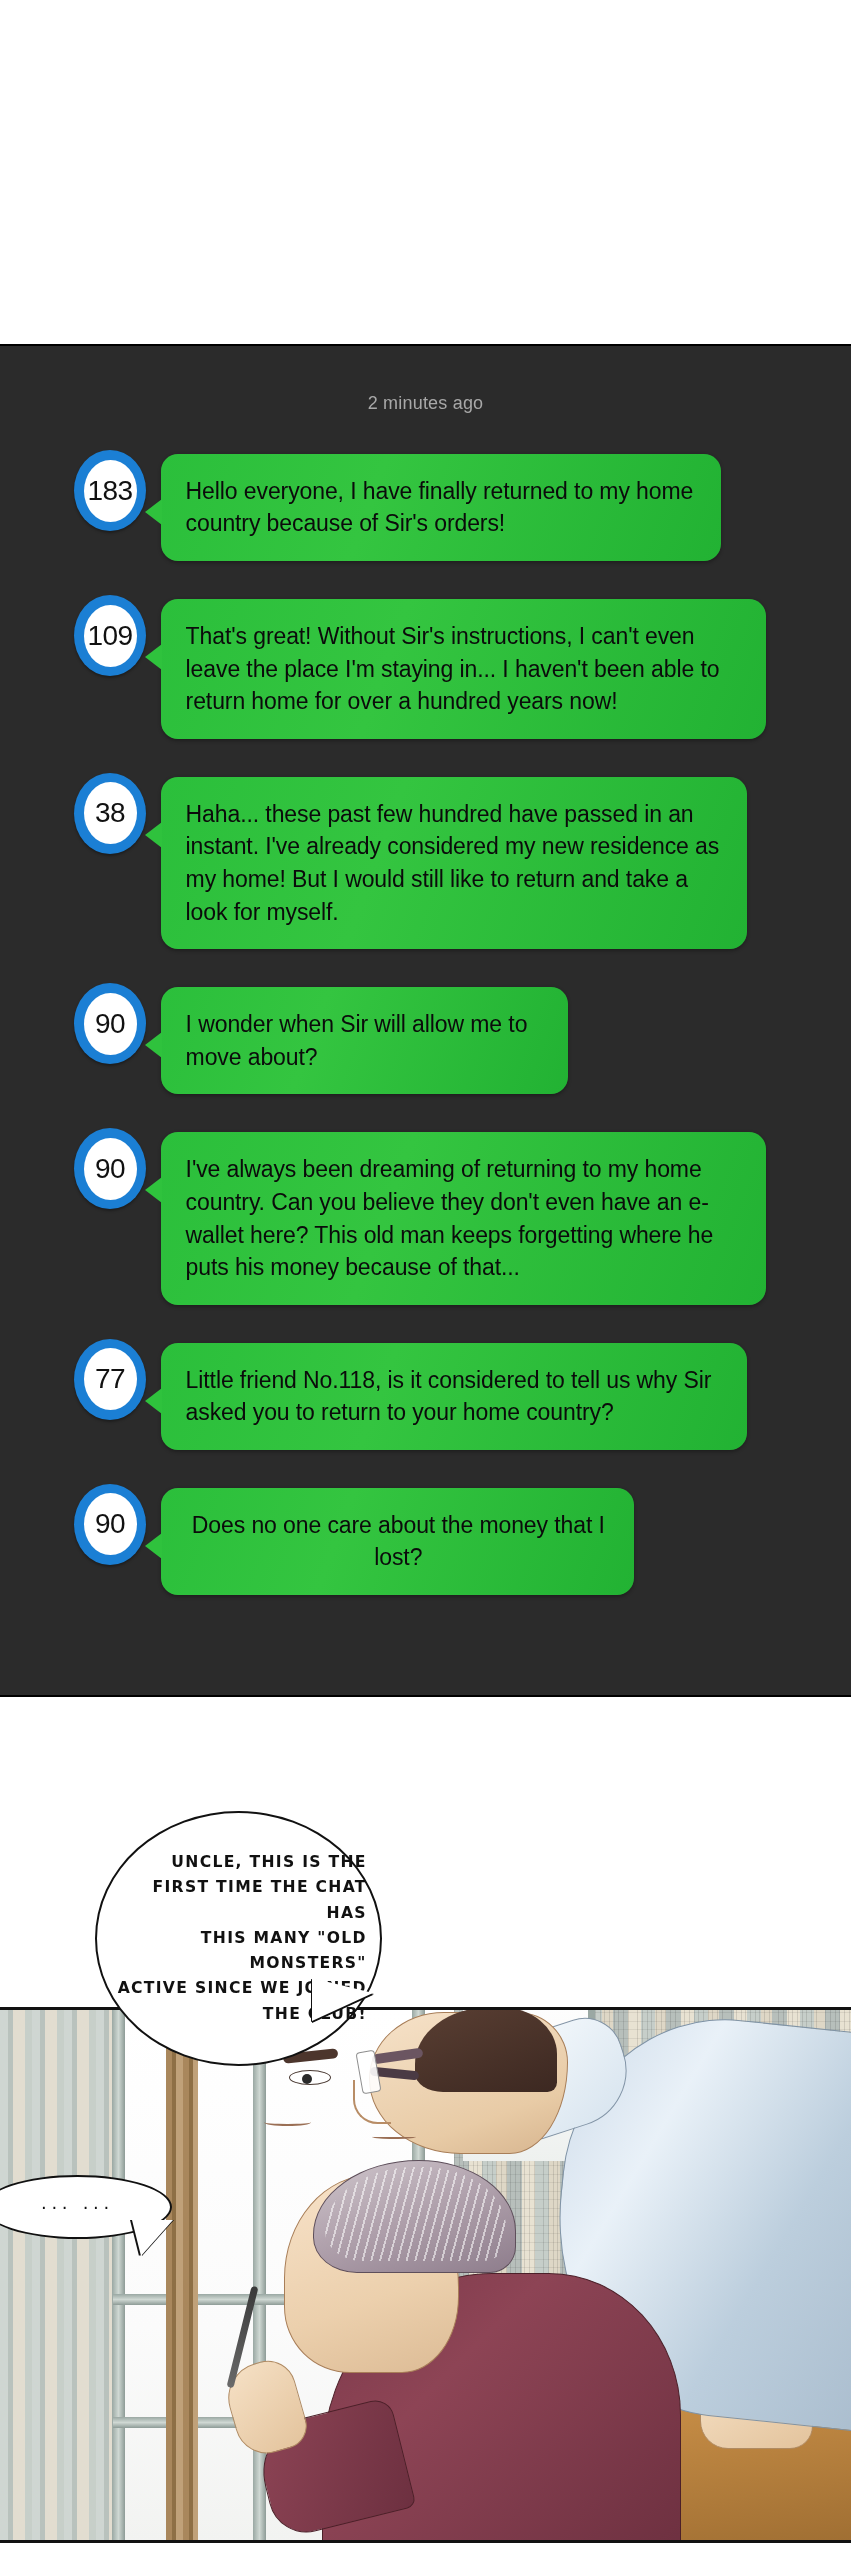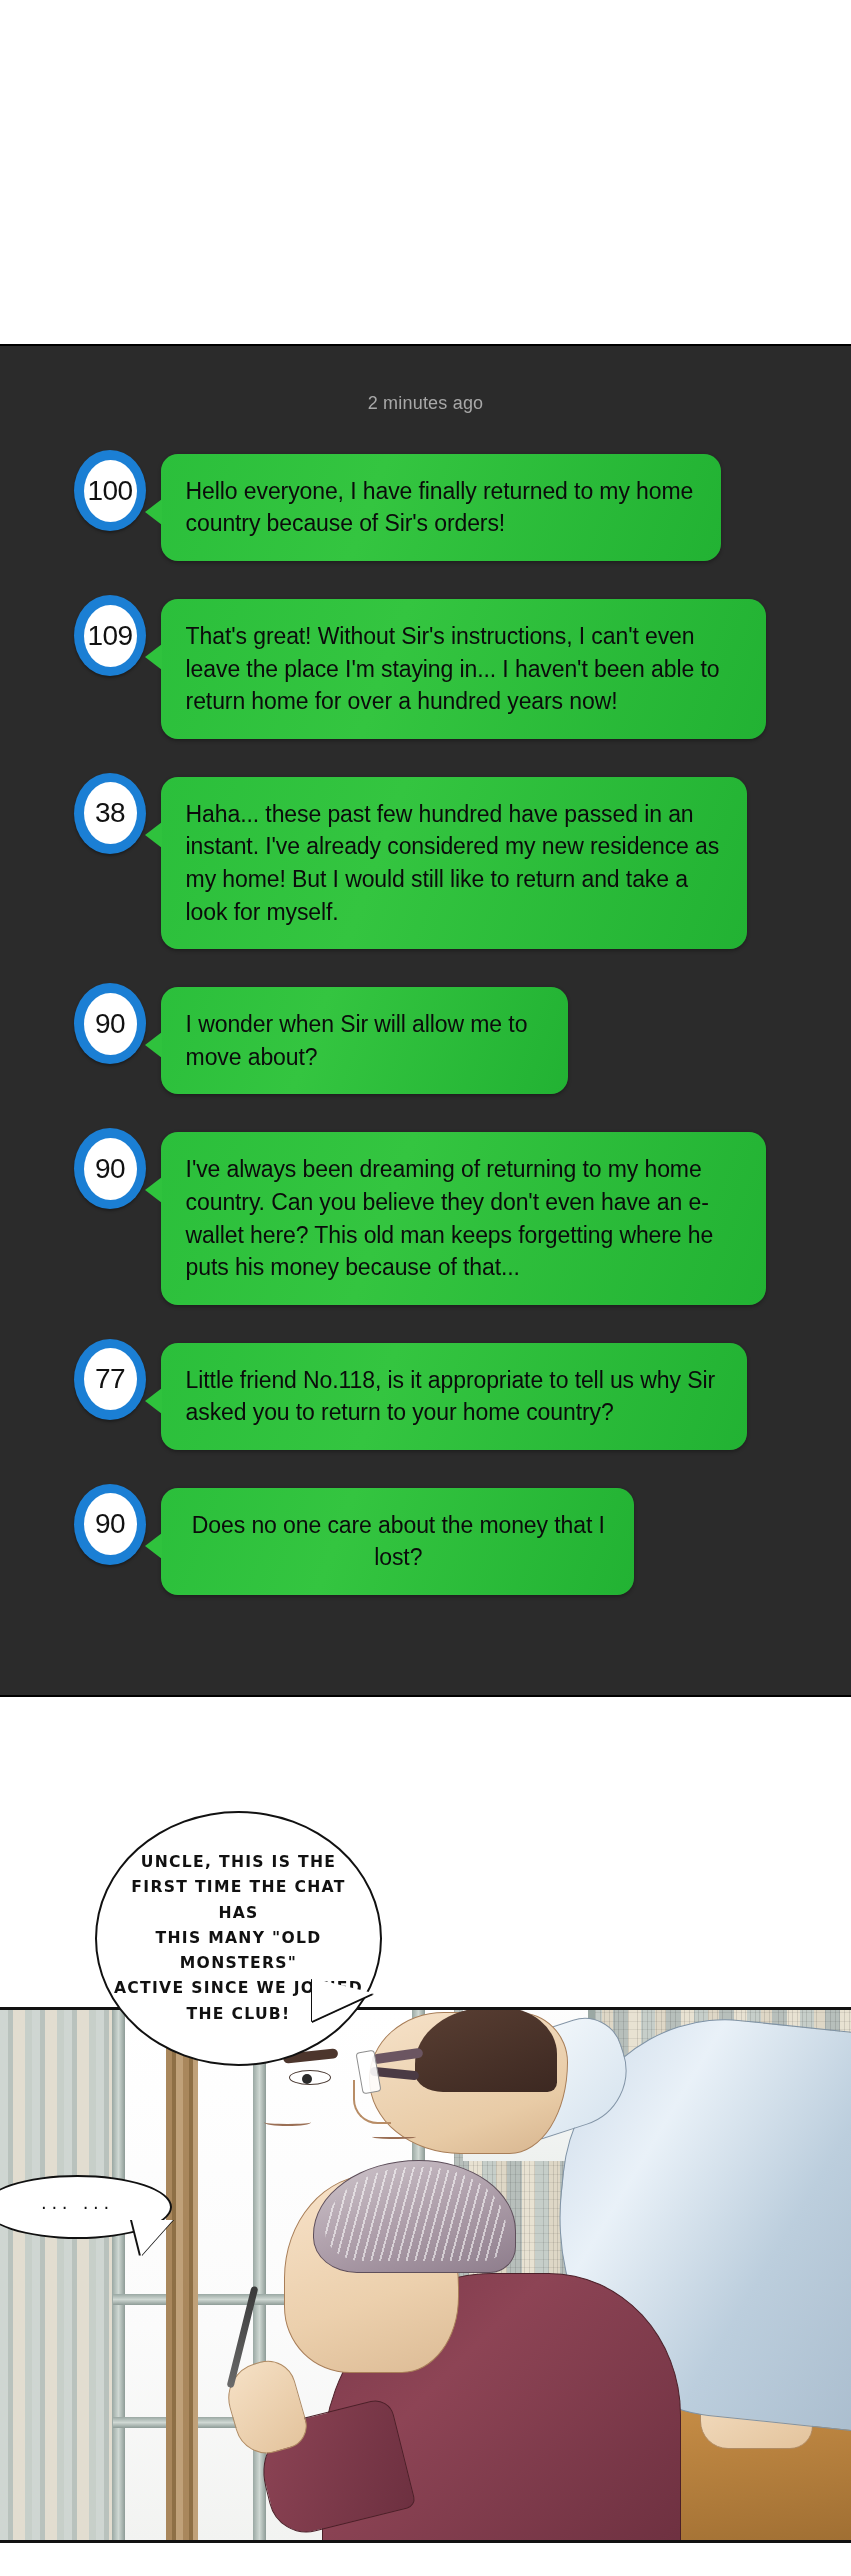--- a/index.html
+++ b/index.html
@@ -400,21 +400,21 @@
     height: 255px;
     background: #ffffff;
     border: 2.8px solid #111111;
     border-radius: 50%;
     z-index: 20;
     display: flex;
     align-items: center;
     justify-content: center;
   }
   .bubble-main-text {
-    text-align: center;
+    text-align: right;
     color: #111;
     font-size: 15.6px;
     line-height: 1.62;
     letter-spacing: 1.3px;
     font-family: "DejaVu Sans", sans-serif;
     font-weight: 600;
     padding: 0 13.2px;
     white-space: pre-line;
   }
   .bubble-main-tail {
@@ -468,21 +468,21 @@
 
   <div class="chat-panel">
 
     <div class="chat-timestamp">2 minutes ago</div>
 
     <div class="messages">
 
       <div class="msg-row">
         <div class="avatar">
           <div class="avatar-inner">
-            <span class="avatar-num">100</span>
+            <span class="avatar-num">183</span>
           </div>
         </div>
         <div class="bubble-wrap">
           <div class="bubble w-full">
             <p>Hello everyone, I have finally returned to my home country because of Sir's orders!</p>
           </div>
         </div>
       </div>
       <div class="gap-a"></div>
 
@@ -543,21 +543,21 @@
       <div class="gap-a"></div>
 
       <div class="msg-row">
         <div class="avatar">
           <div class="avatar-inner">
             <span class="avatar-num">77</span>
           </div>
         </div>
         <div class="bubble-wrap">
           <div class="bubble w-wide">
-            <p>Little friend No.118, is it appropriate to tell us why Sir asked you to return to your home country?</p>
+            <p>Little friend No.118, is it considered to tell us why Sir asked you to return to your home country?</p>
           </div>
         </div>
       </div>
       <div class="gap-a"></div>
 
       <div class="msg-row">
         <div class="avatar">
           <div class="avatar-inner">
             <span class="avatar-num">90</span>
           </div>

